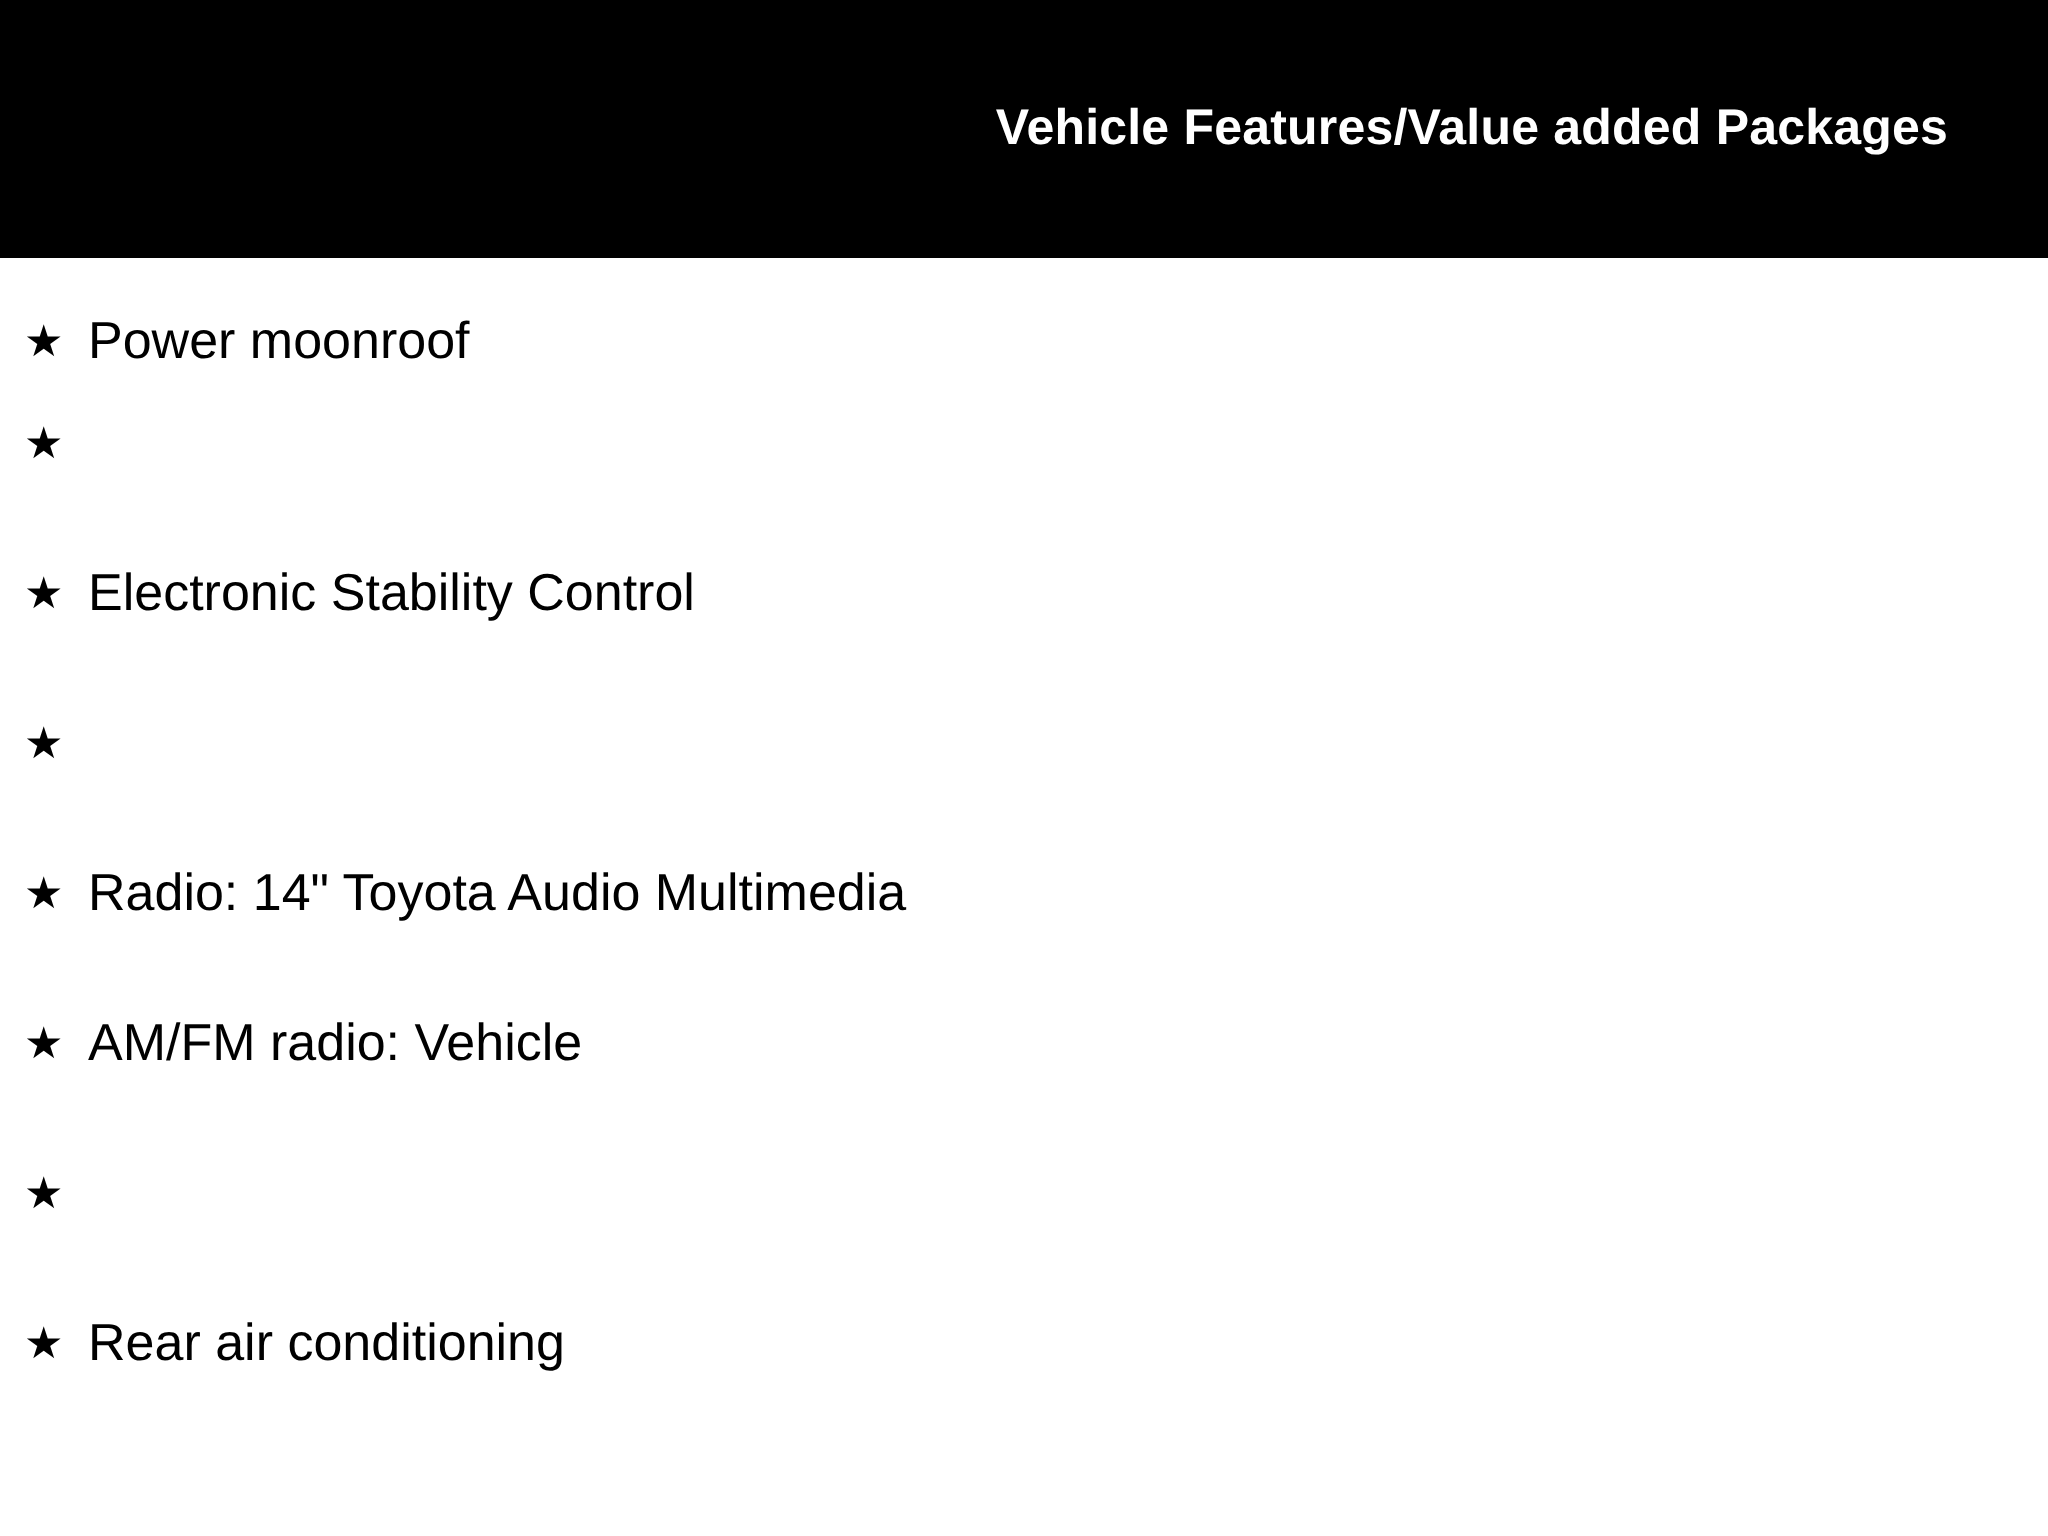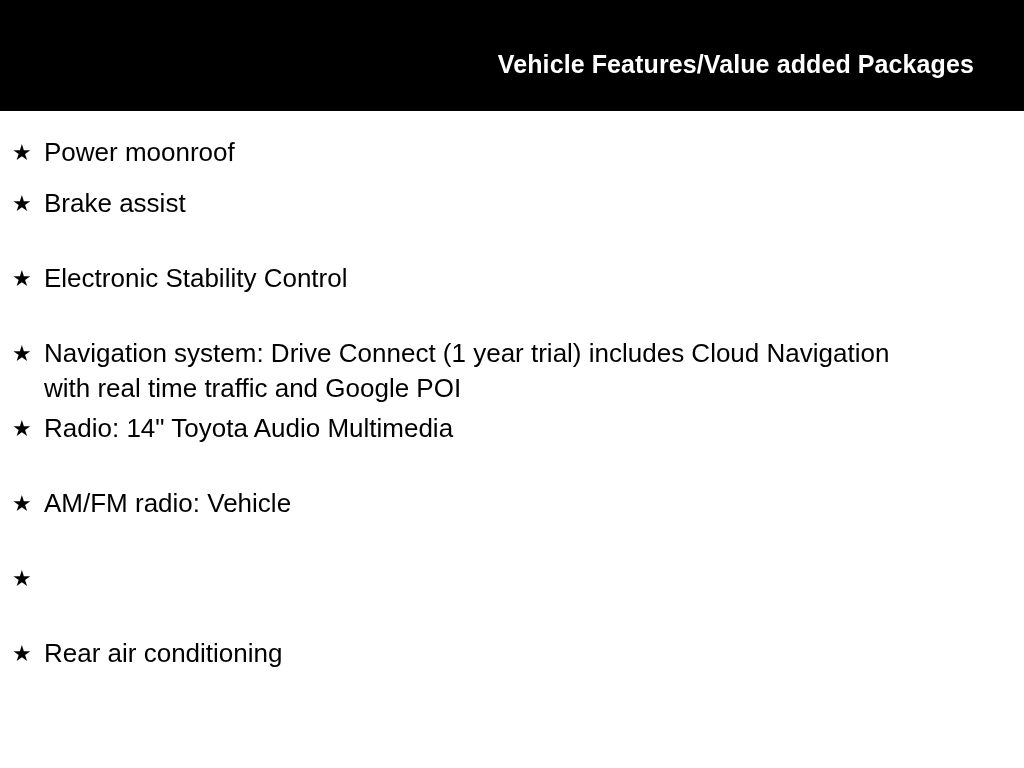--- a/index.html
+++ b/index.html
@@ -13,21 +13,21 @@
     height: 768px;
     background: #ffffff;
     font-family: "Liberation Sans", sans-serif;
     color: #000000;
     overflow: hidden;
   }
 
   
   .header-bar {
     width: 1024px;
-    height: 111px;
+    height: 129px;
     background: #000000;
     position: relative;
   }
   .header-title {
     position: absolute;
     right: 50px;
     top: 51px;
     margin: 0;
     font-size: 25px;
     font-weight: bold;
@@ -88,31 +88,29 @@
 <section class="features-section">
   <ul class="feature-list">
 
     <li class="feature-item">
       <span class="bullet-icon">★</span>
       <span class="feature-text">Power moonroof</span>
     </li>
 
     <li class="feature-item">
       <span class="bullet-icon">★</span>
-      <span class="feature-text">Brake assist</span>
     </li>
 
     <li class="feature-item">
       <span class="bullet-icon">★</span>
       <span class="feature-text">Electronic Stability Control</span>
     </li>
 
     <li class="feature-item">
       <span class="bullet-icon">★</span>
-      <span class="feature-text">Navigation system: Drive Connect (1 year trial) includes Cloud Navigation with real time traffic and Google POI</span>
     </li>
 
     <li class="feature-item">
       <span class="bullet-icon">★</span>
       <span class="feature-text">Radio: 14" Toyota Audio Multimedia</span>
     </li>
 
     <li class="feature-item">
       <span class="bullet-icon">★</span>
       <span class="feature-text">AM/FM radio: Vehicle</span>

